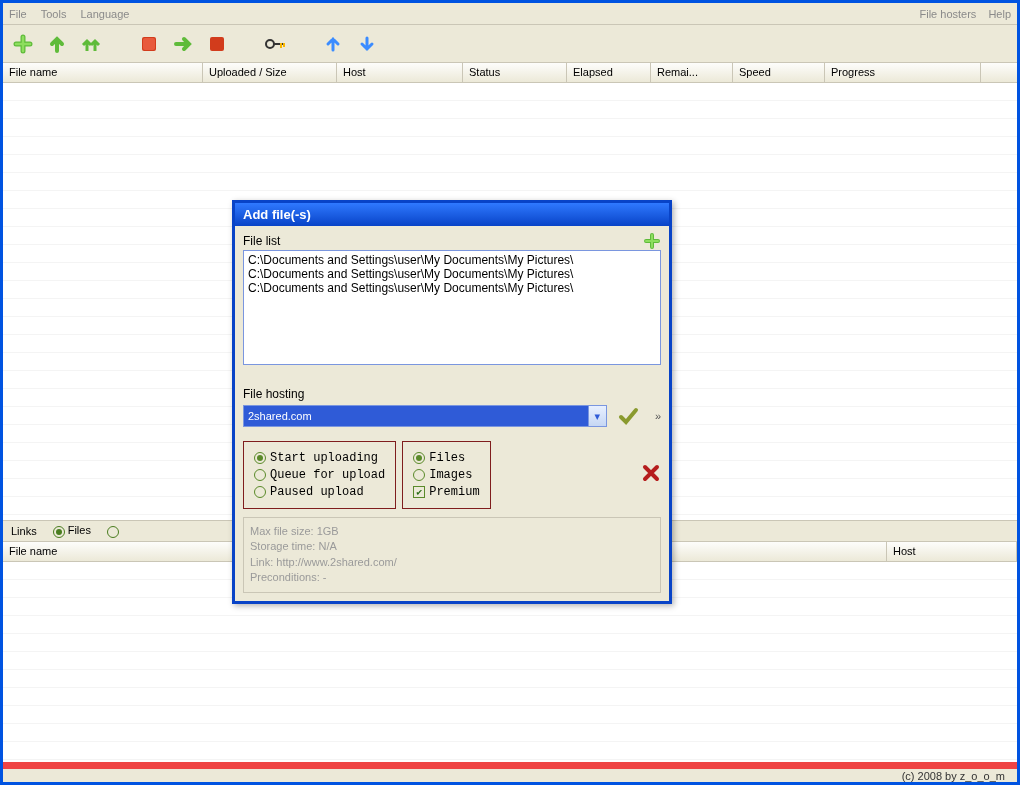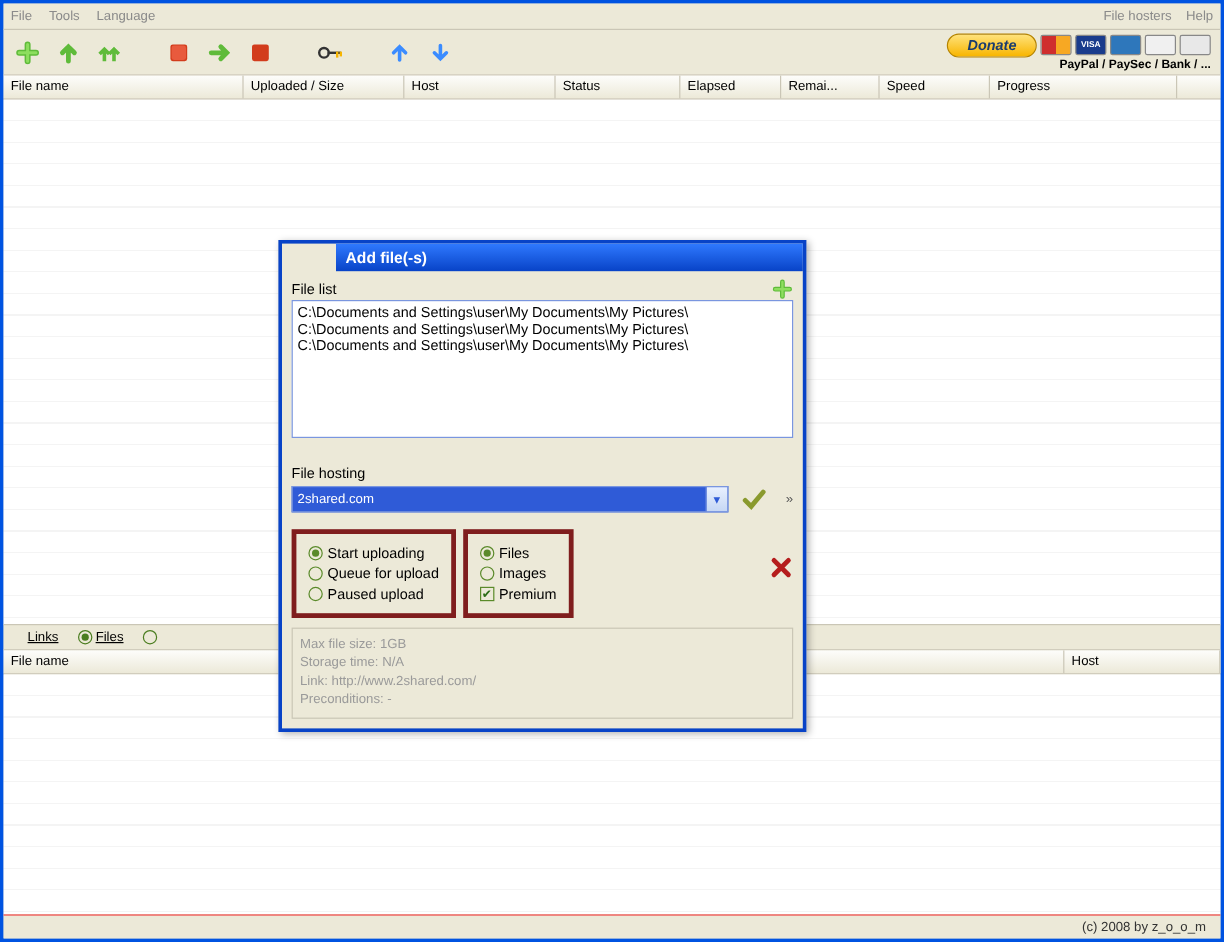--- a/index.html
+++ b/index.html
@@ -104,21 +104,21 @@
   flex: 1;
   background: repeating-linear-gradient(to bottom, #ffffff 0 17px, #f4f4f4 17px 18px);
 }
 
 .lower-tabs {
   height: 22px;
   background: #ece9d8;
   border-top: 1px solid #cac6b6;
   border-bottom: 1px solid #cac6b6;
   display: flex; align-items: center;
-  padding: 0 20px; gap: 16px; text-decoration: underline;
+  padding: 0 8px; gap: 16px;
 }
 .lower-tabs .lbl { font-size: 11px; }
 .radio-dot {
   width: 12px; height: 12px; border: 1px solid #4a7d1f;
   border-radius: 50%; display:inline-flex; align-items:center; justify-content:center;
   vertical-align: middle; margin-right: 3px;
 }
 .radio-dot.on::after { content:''; width:6px; height:6px; background:#4a7d1f; border-radius:50%; }
 
 .col-headers2 {
@@ -130,40 +130,40 @@
 .col-headers2 .col {
   border-right: 1px solid #cac6b6;
   padding: 3px 6px;
 }
 .grid2 {
   height: 200px;
   background: repeating-linear-gradient(to bottom, #ffffff 0 17px, #f4f4f4 17px 18px);
 }
 .statusbar {
   height: 20px;
-  border-top: 1px solid #ef4444;
+  border-top: 7px solid #ef4444;
   background: #ece9d8;
   display: flex; align-items: center; justify-content: flex-end;
   padding: 0 12px;
   font-size: 11px; color: #333;
 }
 
 
 .dialog {
   position: absolute;
   left: 232px; top: 200px;
   width: 440px;
   border: 3px solid #0843c7;
   background: #ece9d8;
   box-shadow: 2px 2px 6px rgba(0,0,0,0.3);
 }
 .dialog .dtitle {
   background: linear-gradient(to bottom,#2f79ff,#0843c7);
   color: white; font-weight: bold;
-  padding: 4px 8px; font-size: 13px; margin-left: 45px;
+  padding: 4px 8px; font-size: 13px;
 }
 .dialog .body { padding: 6px 8px 8px; }
 .sec-label { font-size: 12px; margin: 2px 0; }
 .file-list {
   border: 1px solid #7a96df;
   background: white;
   height: 115px;
   padding: 2px 4px;
   font-size: 12px;
   overflow: hidden;
@@ -186,23 +186,24 @@
   position: absolute; right: 0; top: 0;
   width: 18px; height: 100%;
   background: linear-gradient(to bottom,#e8f0ff,#c6d7f4);
   border-left: 1px solid #7a96df;
   display:flex; align-items:center; justify-content:center;
   color: #2f5bd7;
 }
 .side-btns { display:flex; flex-direction:column; gap:20px; align-items:center; margin-left:6px; }
 .opt-panels { display:flex; gap:6px; margin-top:8px; }
 .panel {
-  border: 4px solid #7f1d1d;
+  border: 1px solid #7f1d1d;
   padding: 6px 10px;
   background: #ece9d8;
+  font-family: Liberation Mono, monospace;
 }
 .panel .row { display:flex; align-items:center; margin: 3px 0; font-size:12px; gap:4px; }
 .radio-c { width:12px; height:12px; border:1px solid #5a8a2a; border-radius:50%; display:inline-flex; align-items:center; justify-content:center; }
 .radio-c.on::after { content:''; width:6px;height:6px;background:#5a8a2a;border-radius:50%; }
 .check { width:12px; height:12px; border:1px solid #5a8a2a; display:inline-flex; align-items:center; justify-content:center; font-size:10px; color:#2a6b15; }
 .info-box {
   margin-top: 8px;
   border: 1px solid #cac6b6;
   padding: 6px;
   color: #9a9a9a;
@@ -276,31 +277,20 @@
         <svg width="18" height="18">
           <path d="M9 15V4M4 9l5-5 5 5" stroke="#3b8cff" stroke-width="3" fill="none" stroke-linecap="round"></path>
         </svg>
       </div>
     <div class="tbtn">
         <svg width="18" height="18">
           <path d="M9 3v11M4 9l5 5 5-5" stroke="#3b8cff" stroke-width="3" fill="none" stroke-linecap="round"></path>
         </svg>
       </div>
     <div class="spacer"></div>
-    <div class="donate-area">
-      <div class="donate-row">
-        <div class="donate-btn">Donate</div>
-        <div class="card mc"></div>
-        <div class="card visa">VISA</div>
-        <div class="card amex"></div>
-        <div class="card disc"></div>
-        <div class="card bank"></div>
-      </div>
-      <div class="donate-sub">PayPal / PaySec / Bank / ...</div>
-    </div>
   </div>
 
   <div class="col-headers" id="colhead">
       <div class="col" style="width: 200px;">File name</div>
       <div class="col" style="width: 134px;">Uploaded / Size</div>
       <div class="col" style="width: 126px;">Host</div>
       <div class="col" style="width: 104px;">Status</div>
       <div class="col" style="width: 84px;">Elapsed</div>
       <div class="col" style="width: 82px;">Remai...</div>
       <div class="col" style="width: 92px;">Speed</div>

